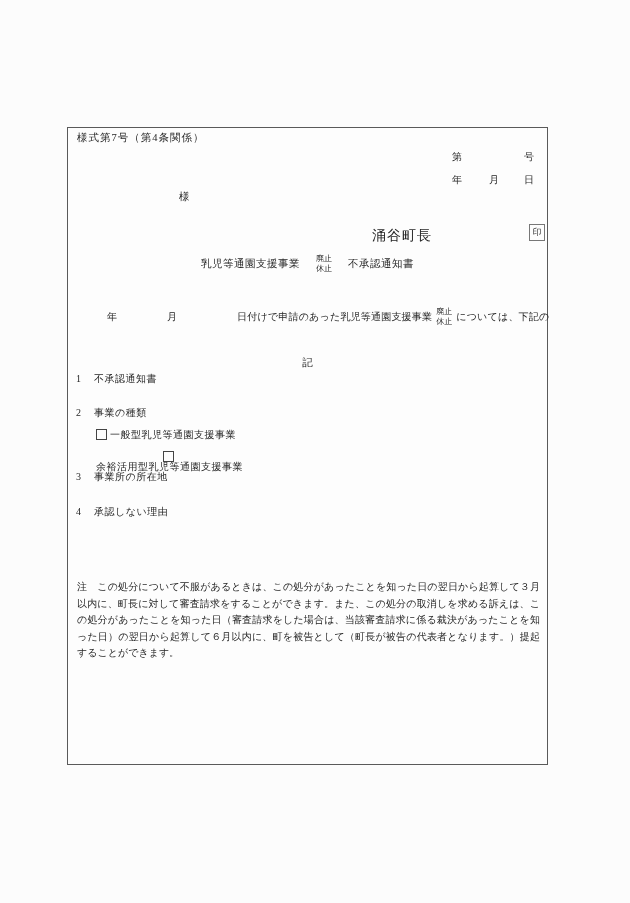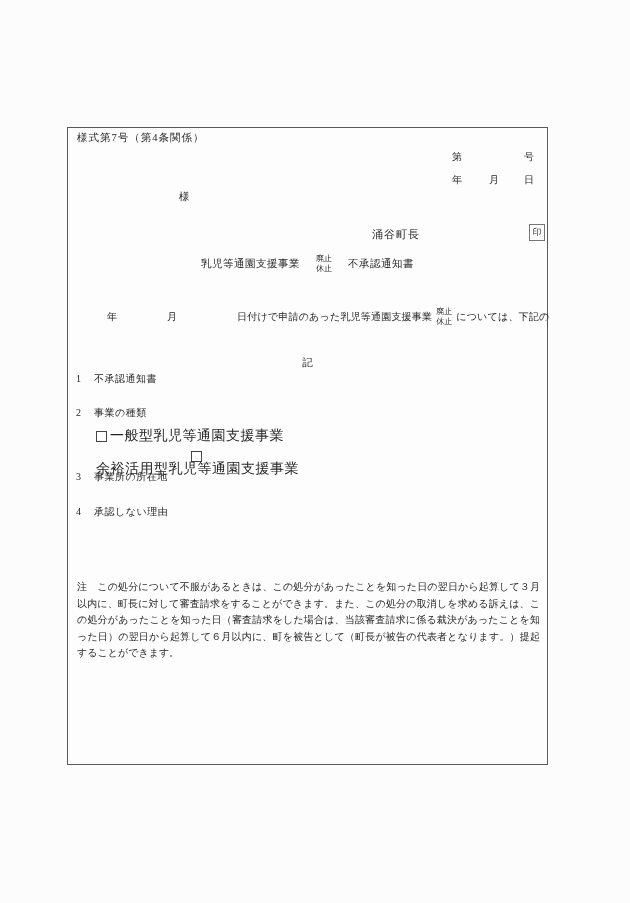--- a/index.html
+++ b/index.html
@@ -16,21 +16,21 @@
     font-size:10px;line-height:1;margin-top:32px;
   }
   .abs{position:absolute;white-space:nowrap;}
   .form-no{left:9px;top:5px;font-size:10.5px;letter-spacing:1px;}
   .docno-dai{left:384px;top:24px;}
   .docno-gou{left:456px;top:24px;}
   .date-y{left:384px;top:47px;}
   .date-m{left:421px;top:47px;}
   .date-d{left:456px;top:47px;}
   .addressee{left:111px;top:64px;font-size:10.5px;}
-  .issuer{left:304px;top:101px;font-size:11px;letter-spacing:1px;}
+  .issuer{left:304px;top:101px;font-size:14px;letter-spacing:1px;}
   .seal{
     left:461px;top:96px;width:14px;height:15px;
     border:1px solid #777;
     display:flex;align-items:center;justify-content:center;
     font-size:9px;color:#3a3a3a;
   }
   .title-row{
     left:0;right:0;top:126px;
     display:flex;justify-content:center;align-items:center;
     font-size:10.5px;letter-spacing:0.5px;gap:12px;
@@ -48,21 +48,21 @@
   .body-l1 .y{margin-left:30px;}
   .body-l1 .m{margin-left:50px;}
   .body-l1 .mid{margin-left:60px;letter-spacing:0.2px;}
   .body-l1 .end{letter-spacing:0.2px;}
   .body-l2{left:9px;top:204px;font-size:10px;letter-spacing:0.4px;}
   .ki{left:0;right:0;top:230px;text-align:center;font-size:10.5px;}
   .item{font-size:10px;letter-spacing:0.5px;}
   .item .no{position:absolute;left:8px;}
   .item .lbl{position:absolute;left:26px;}
   .item1{top:246px;} .item2{top:280px;} .item3{top:344px;} .item4{top:379px;}
-  .cbrow{left:28px;display:flex;align-items:center;font-size:14px;letter-spacing:0.5px;}
+  .cbrow{left:28px;display:flex;align-items:center;font-size:10px;letter-spacing:0.5px;}
   .cb1{top:301px;} .cb2{top:323px;flex-direction:column;}
   .cbox{
     width:9px;height:9px;border:1px solid #444;background:transparent;
     display:inline-block;margin-right:3px;flex:0 0 auto;
   }
   .note{
     left:9px;top:451px;width:463px;
     font-size:10px;line-height:16.6px;letter-spacing:0;
     text-align:justify;white-space:normal;
   }

